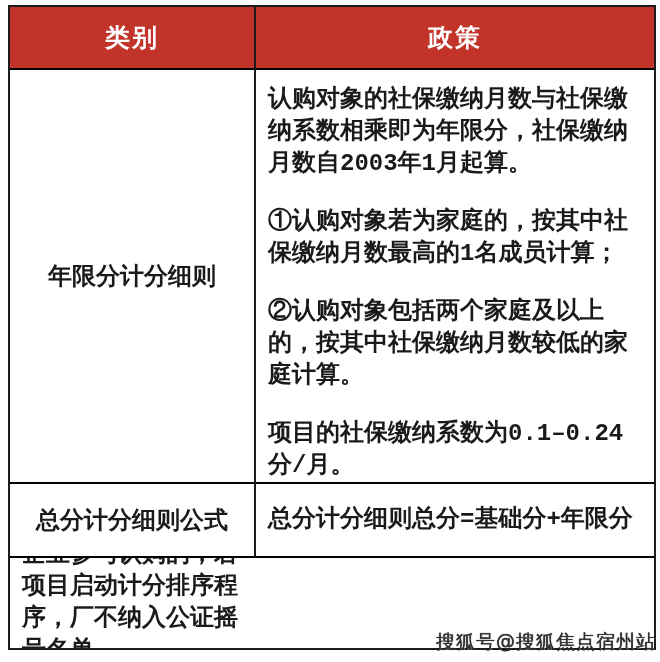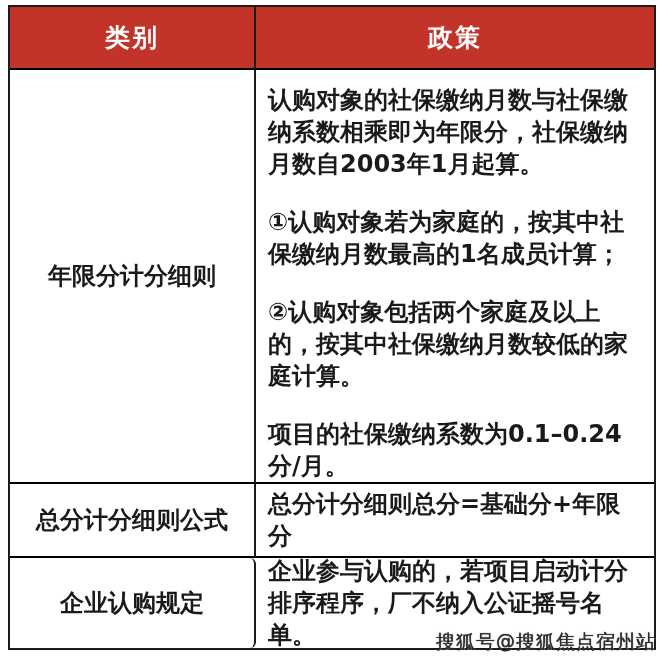--- a/index.html
+++ b/index.html
@@ -56,20 +56,21 @@
   .policy-cell {
     color: #1a1a1a;
     font-size: 24px;
     font-weight: 700;
     line-height: 32px;
     padding: 14px 12px 0 12px;
     text-align: left;
   }
   .policy-cell p {
     margin: 0 0 26px 0;
+    font-family: Liberation Mono, monospace;
   }
   .policy-cell p:last-child { margin-bottom: 0; }
   .policy-cell.v-center {
     display: flex;
     flex-direction: column;
     justify-content: center;
     padding-top: 0;
     padding-bottom: 0;
   }
   .watermark {
@@ -98,20 +99,19 @@
     <p>①认购对象若为家庭的，按其中社保缴纳月数最高的1名成员计算；</p>
     <p>②认购对象包括两个家庭及以上的，按其中社保缴纳月数较低的家庭计算。</p>
     <p>项目的社保缴纳系数为0.1–0.24分/月。</p>
   </div>
 
   <div class="cell category-cell">总分计分细则公式</div>
   <div class="cell policy-cell v-center last-col">
     <p>总分计分细则总分=基础分+年限分</p>
   </div>
 
-  <div class="cell category-cell last-row">企业认购规定</div>
   <div class="cell policy-cell v-center last-col last-row">
     <p>企业参与认购的，若项目启动计分排序程序，厂不纳入公证摇号名单。</p>
   </div>
 
 </div>
 
 <div class="watermark">搜狐号@搜狐焦点宿州站</div>
 
 </body></html>

